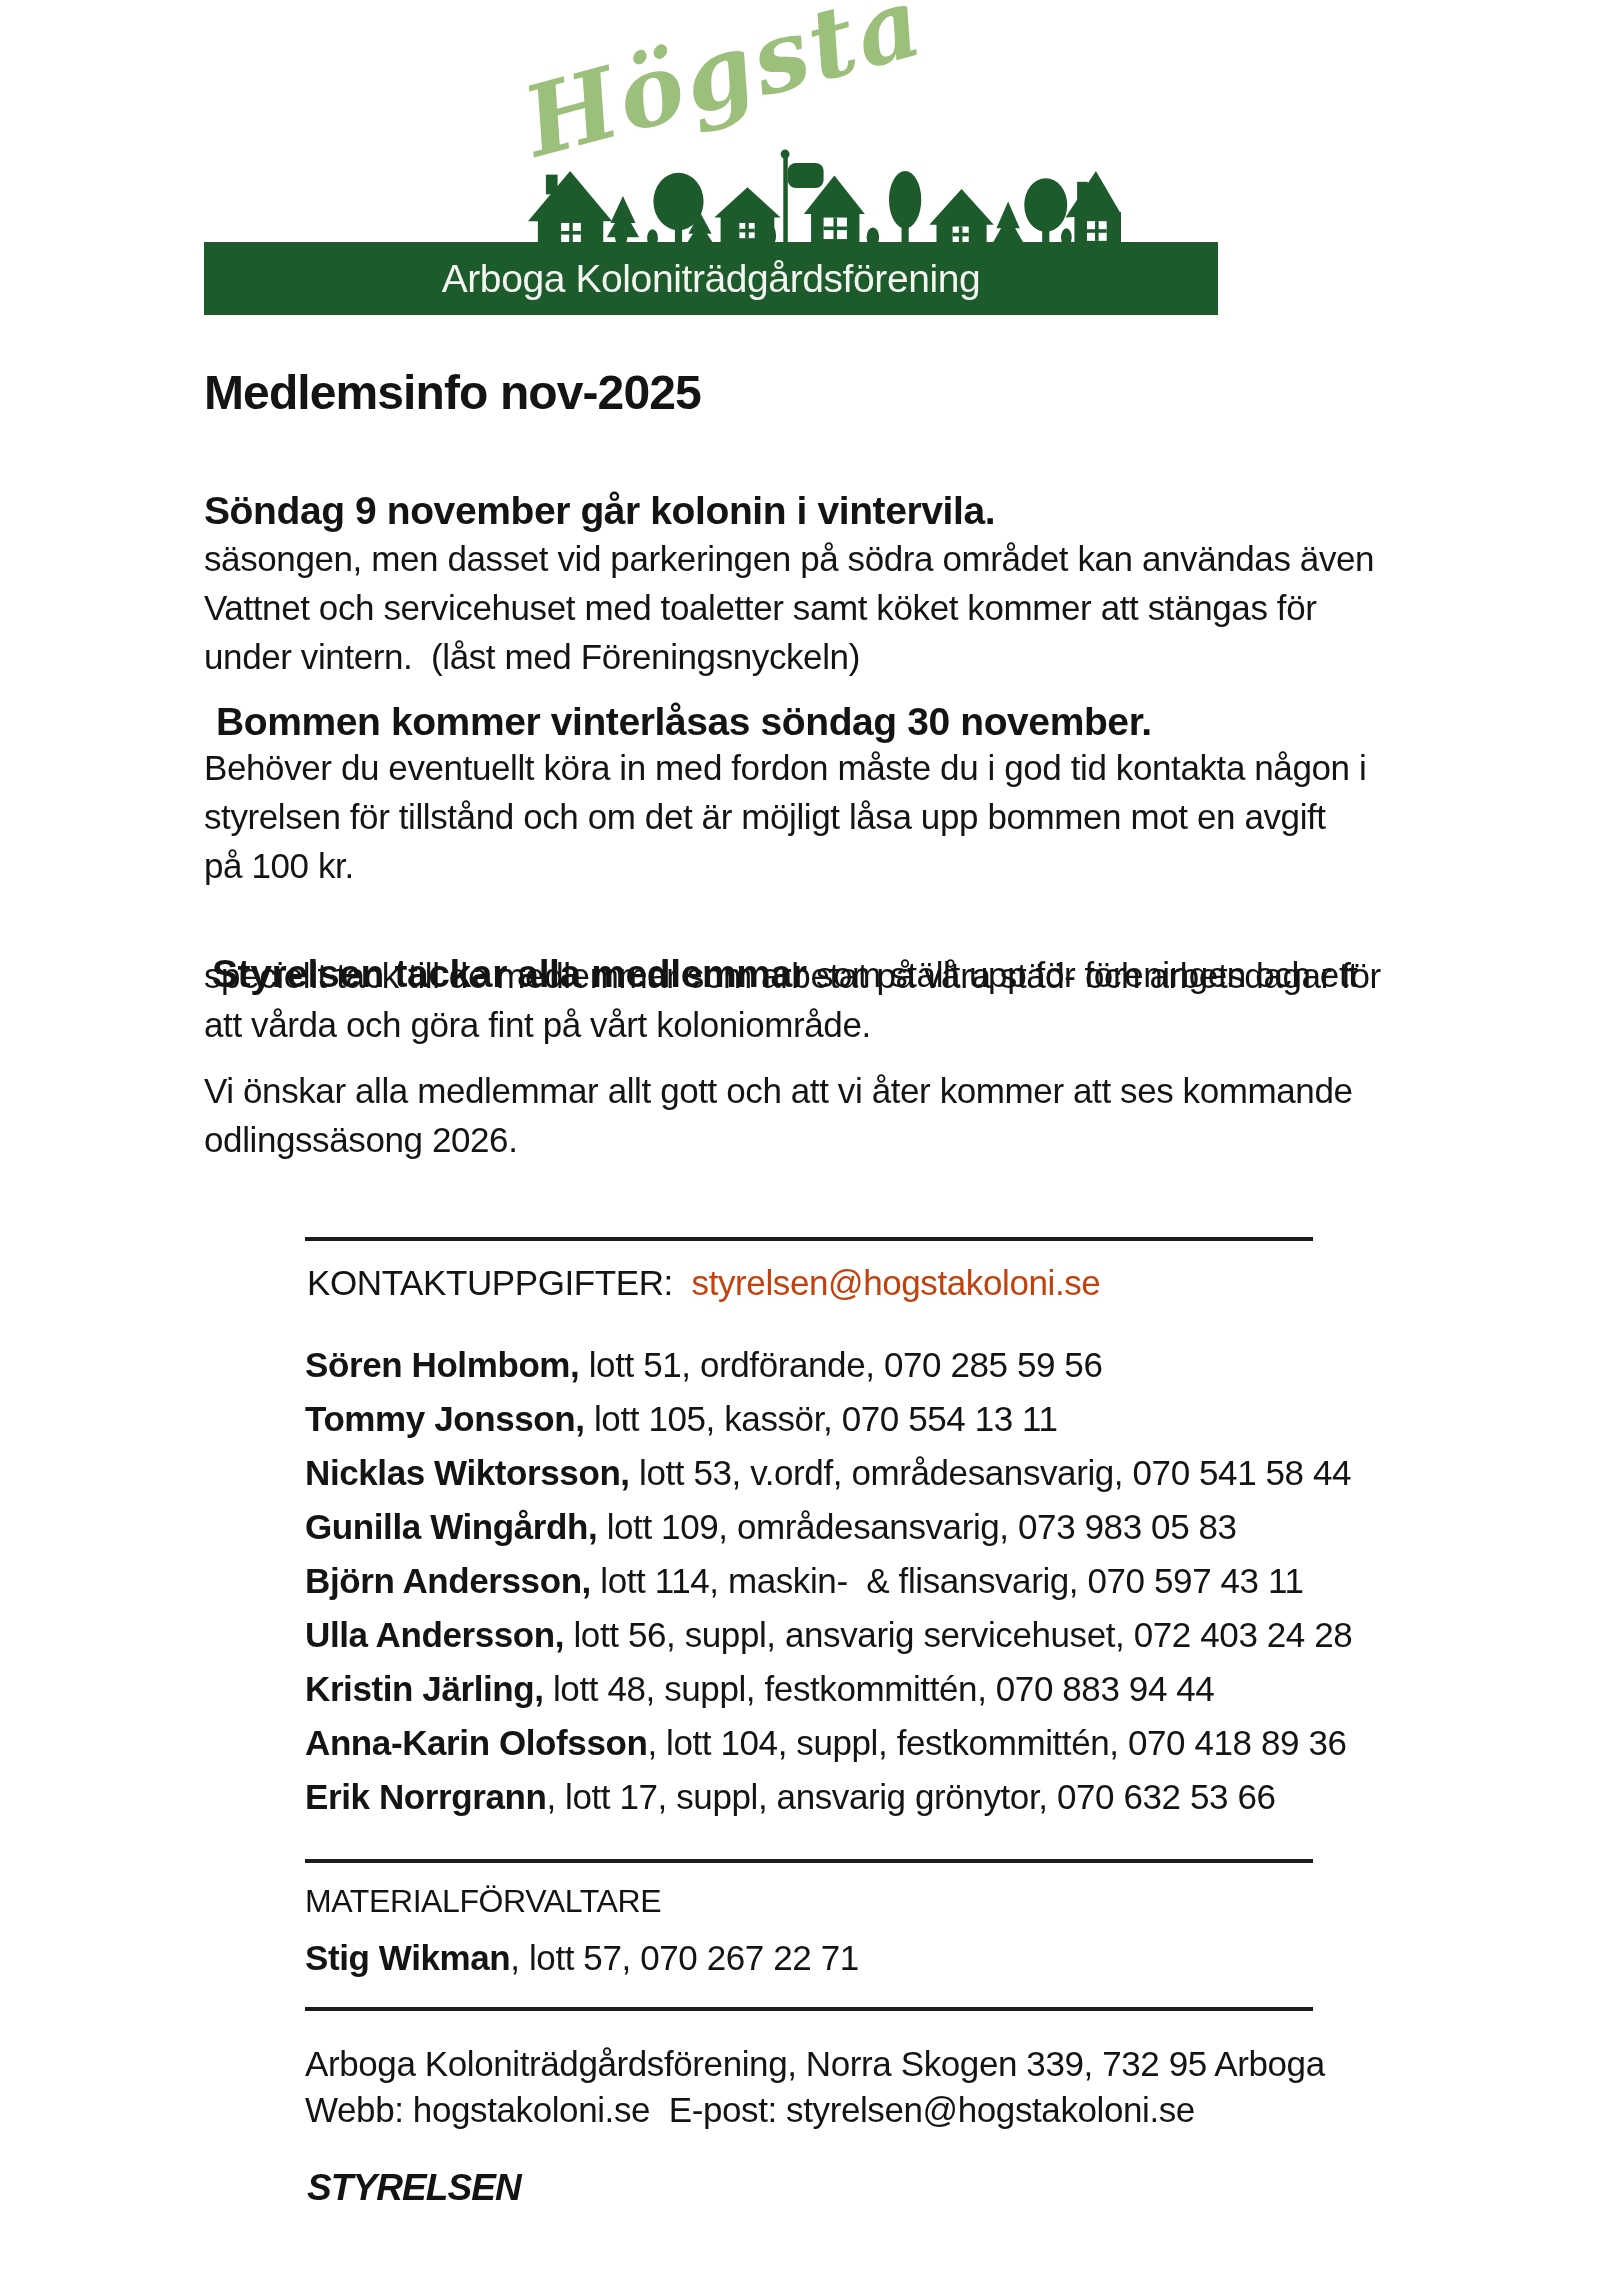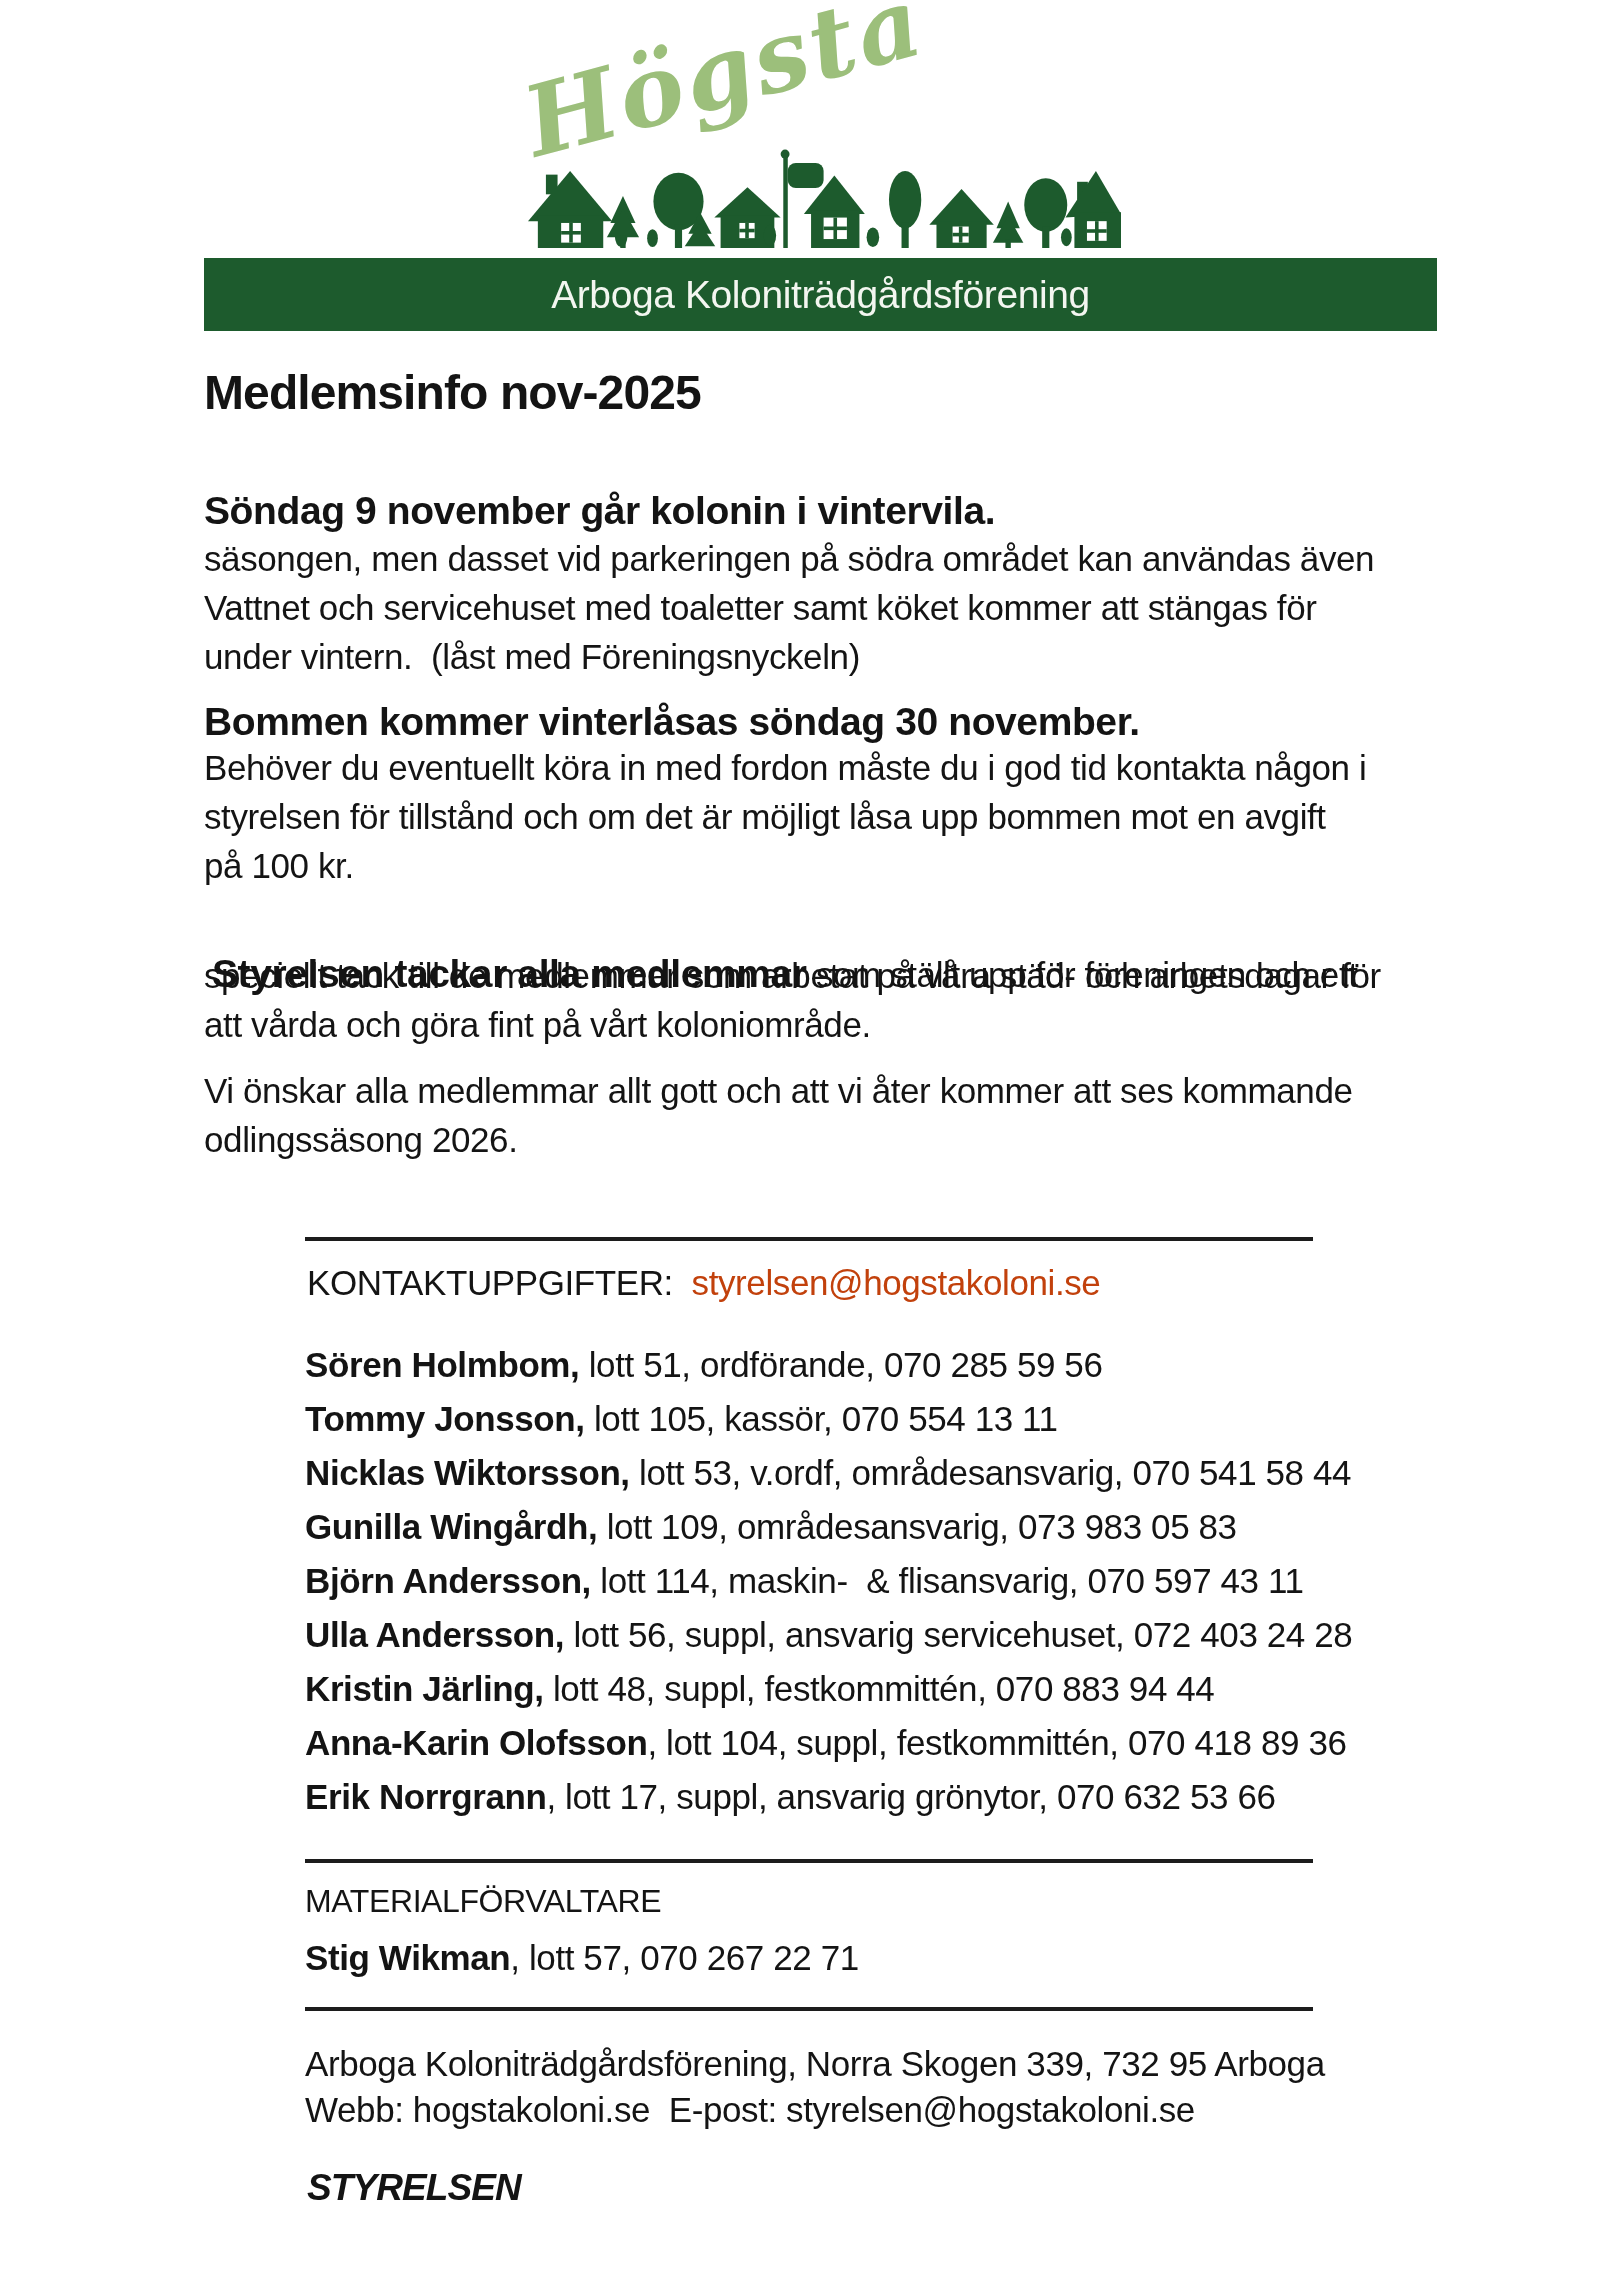--- a/index.html
+++ b/index.html
@@ -16,39 +16,39 @@
     font-family:"DejaVu Serif", serif;
     font-style:italic;font-weight:600;
     font-size:97px;line-height:1;
     color:#9cbf7b;
     transform:rotate(-15deg);
     transform-origin:0 85%;
     letter-spacing:3.6px;
   }
   .skyline{left:528px;top:146px;width:593px;height:102px;}
   .banner{
-    left:204px;top:258px;width:1233px;height:73px;
+    left:204px;top:242px;width:1014px;height:73px;
     background:#1d5b2d;
     display:flex;align-items:center;justify-content:center;
   }
   .banner-title{
     color:#f3f6f0;font-size:39px;letter-spacing:-0.4px;
   }
 
   
   .h1{left:204px;top:365px;font-size:48px;font-weight:bold;letter-spacing:-0.9px;}
   .h2{left:204px;font-size:39px;font-weight:bold;letter-spacing:-0.4px;}
   .para{left:204px;font-size:35px;letter-spacing:-0.4px;}
   .para .line{height:49px;line-height:49px;white-space:pre;}
   .mixed-lead{font-size:39px;font-weight:bold;letter-spacing:-0.4px;}
   .mixed-rest{font-size:35px;letter-spacing:-0.4px;}
 
   #sec1-head{top:489px;}
   #sec1-body{top:534px;}
-  #sec2-head{top:700px;}
+  #sec2-head{top:700px;margin-left:12px;}
   #sec2-body{top:743px;}
   #sec3-line1{left:204px;top:905px;height:52px;line-height:46px;white-space:pre;}
   #sec3-body{top:951px;}
   #closing{top:1066px;}
 
   
   .rule{left:305px;width:1008px;height:3.6px;background:#1c1c1c;}
   #rule1{top:1237px;}
   #rule2{top:1859px;}
   #rule3{top:2007px;}

